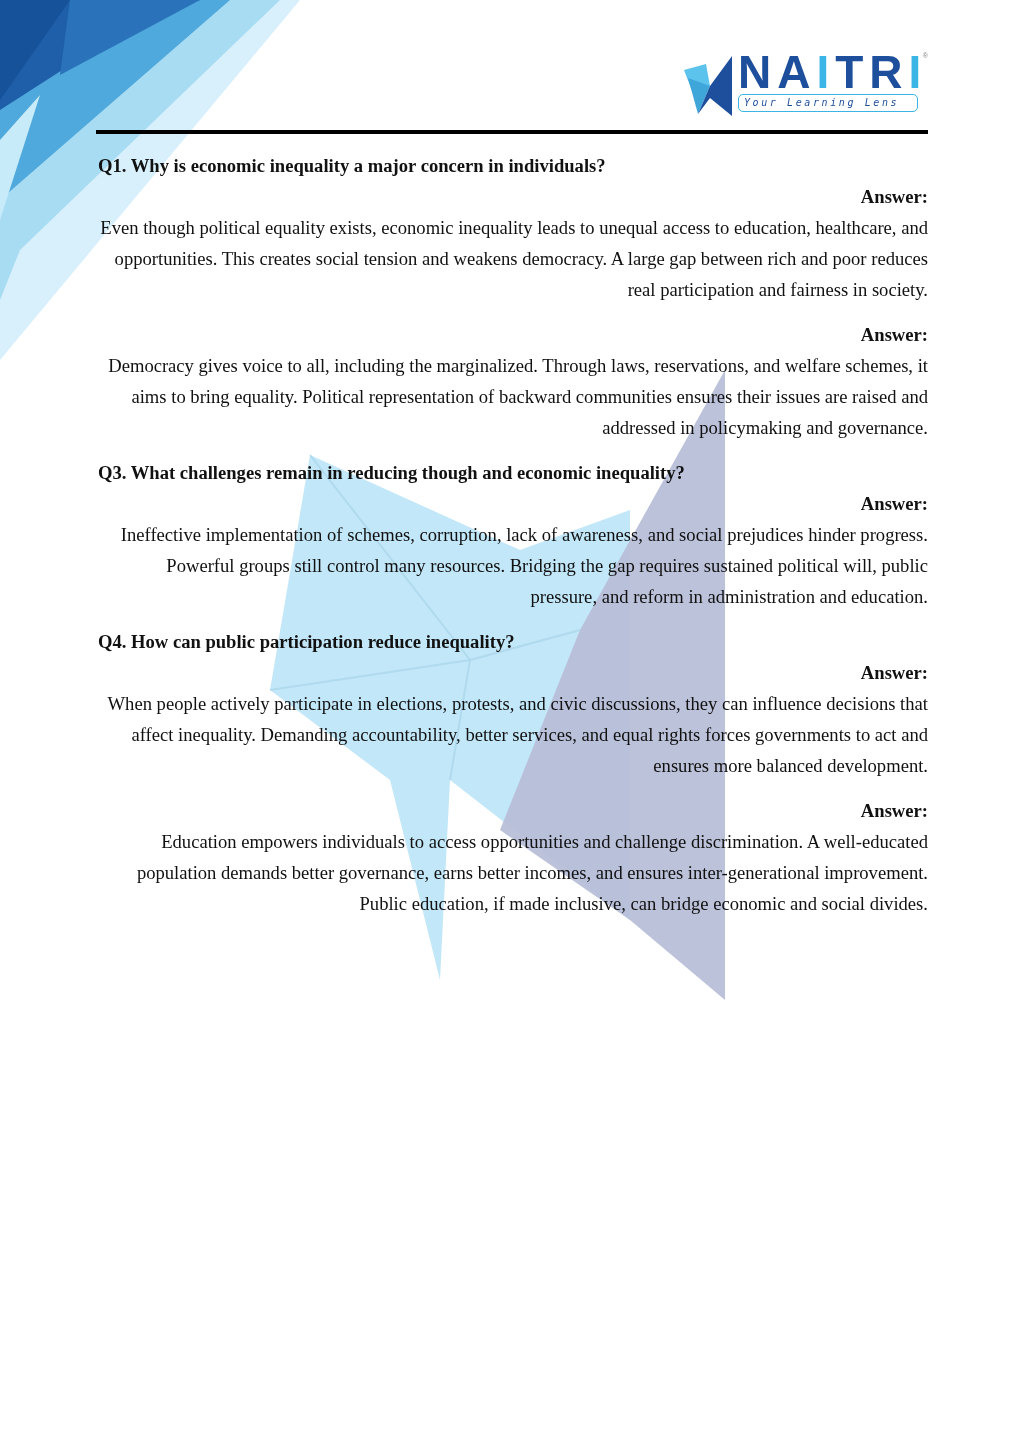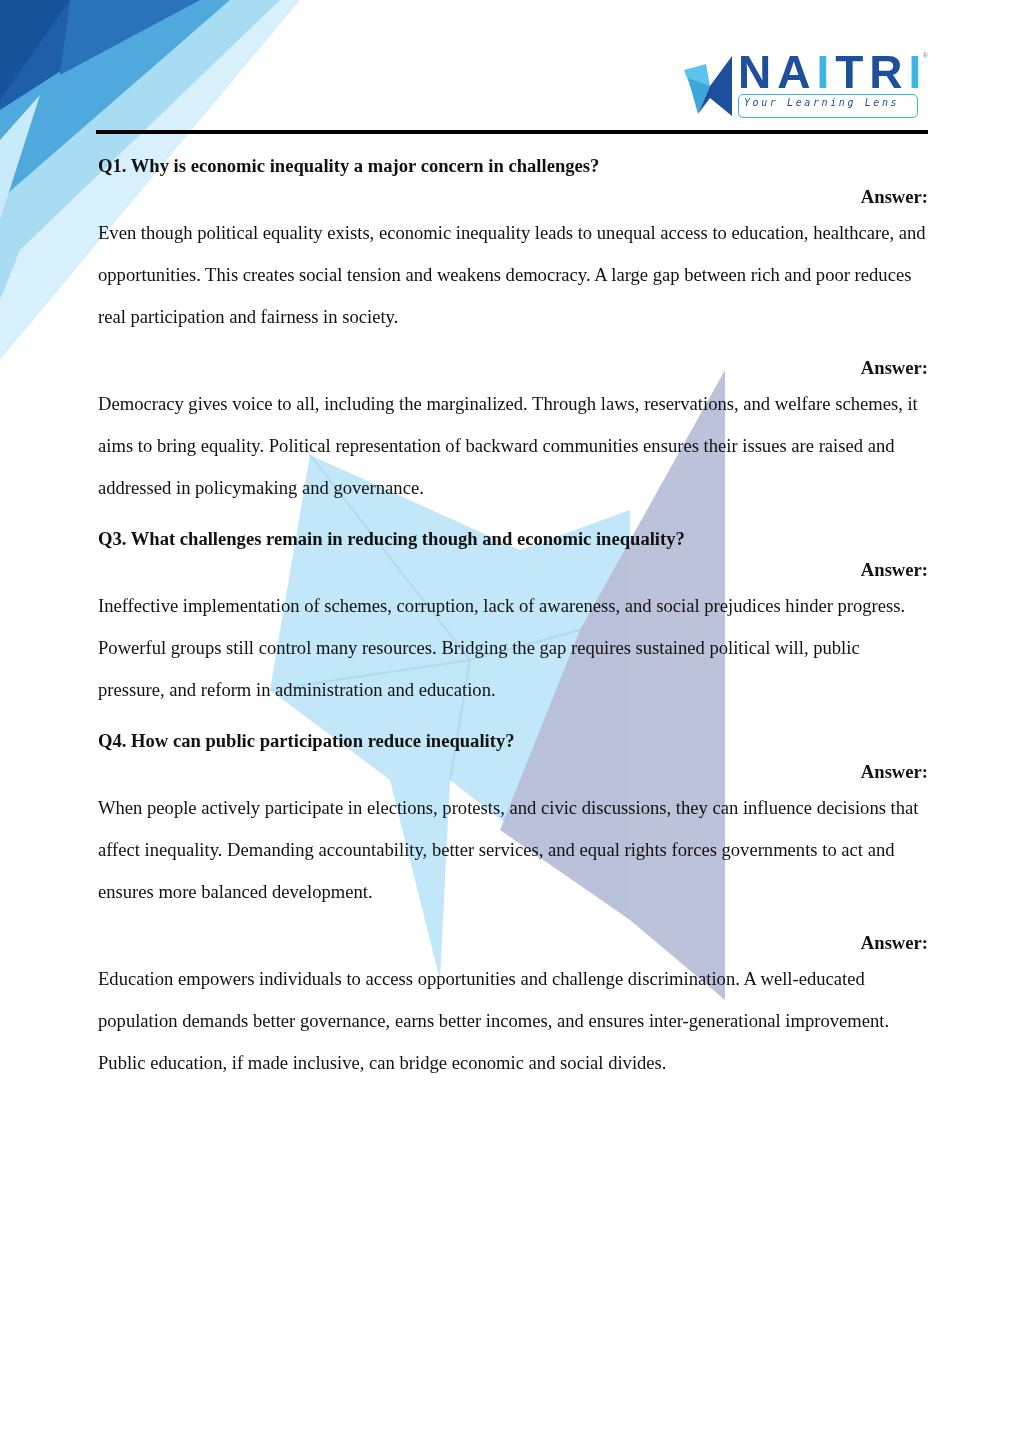--- a/index.html
+++ b/index.html
@@ -44,21 +44,21 @@
     .logo-reg {
       position: absolute;
       right: 6px; top: 2px;
       font-family: "Liberation Sans", sans-serif;
       font-size: 7px;
       color: #888;
     }
     .logo-tag {
       position: absolute;
       left: 54px; top: 44px;
-      width: 180px; height: 24px;
+      width: 180px; height: 18px;
       border: 1.5px solid #3ab5e6;
       border-radius: 5px;
       box-sizing: border-box;
       font-family: "DejaVu Sans Mono", monospace;
       font-style: italic;
       font-size: 10px;
       letter-spacing: 2.6px;
       color: #1e4f9c;
       line-height: 15px;
       padding-left: 5px;
@@ -97,21 +97,22 @@
       line-height: 31px;
     }
     .answer-label {
       font-weight: bold;
       font-size: 18.6px;
       line-height: 31px;
       text-align: right;
     }
     .answer-text {
       font-size: 18.6px;
-      line-height: 42px;
+      line-height: 31px;
+      text-align: right;
     }
   </style>
 </head>
 <body>
 
 <svg class="corner-deco" viewBox="0 0 300 360">
   <polygon points="0,0 300,0 0,360" fill="#d7f0fb"></polygon>
   <polygon points="0,0 280,0 20,250 0,300" fill="#a8dcf3"></polygon>
   <polygon points="0,0 230,0 0,200" fill="#4fa9dc"></polygon>
   <polygon points="0,0 200,0 140,20 0,110" fill="#1f5ea8"></polygon>
@@ -138,21 +139,21 @@
   </div>
   <span class="logo-reg">®</span>
   <div class="logo-tag">Your Learning Lens</div>
 </div>
 
 <div class="header-rule"></div>
 
 <main class="content">
 
   <section class="qa">
-    <div class="question">Q1. Why is economic inequality a major concern in challenges?</div>
+    <div class="question">Q1. Why is economic inequality a major concern in individuals?</div>
     <div class="answer-label">Answer:</div>
     <div class="answer-text">Even though political equality exists, economic inequality leads to unequal access to education, healthcare, and opportunities. This creates social tension and weakens democracy. A large gap between rich and poor reduces real participation and fairness in society.</div>
   </section>
 
   <section class="qa">
     <div class="answer-label">Answer:</div>
     <div class="answer-text">Democracy gives voice to all, including the marginalized. Through laws, reservations, and welfare schemes, it aims to bring equality. Political representation of backward communities ensures their issues are raised and addressed in policymaking and governance.</div>
   </section>
 
   <section class="qa">

